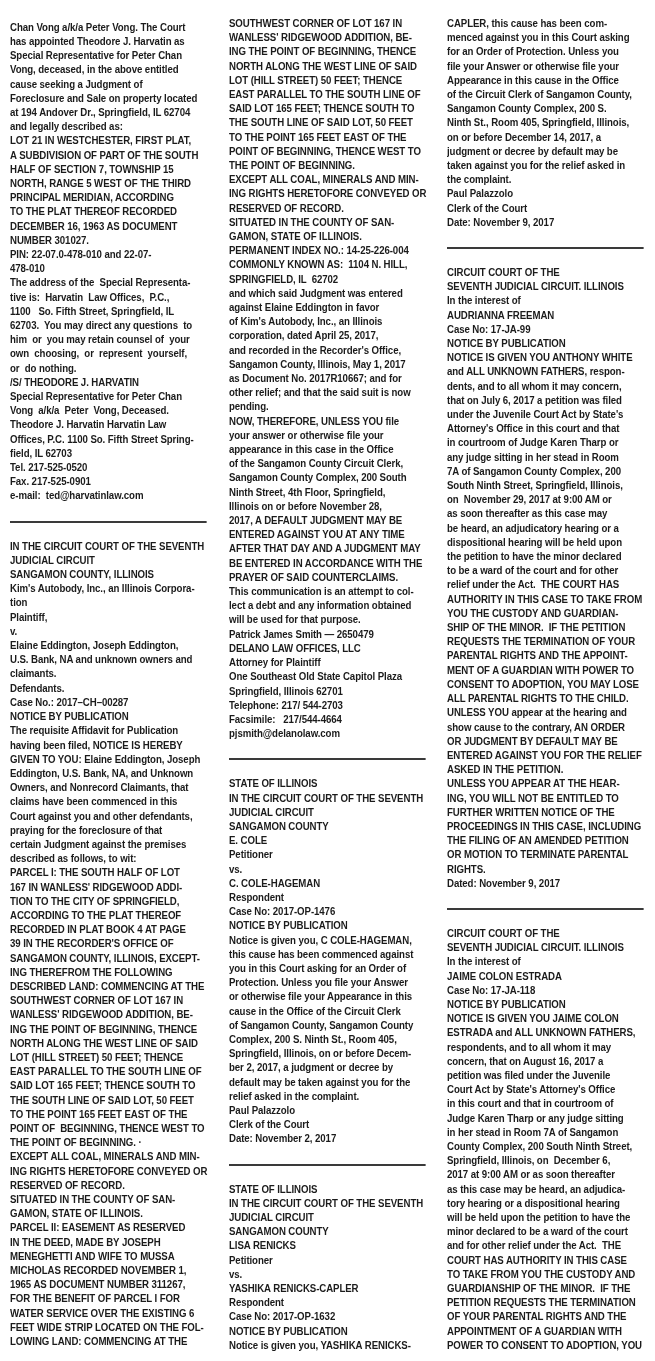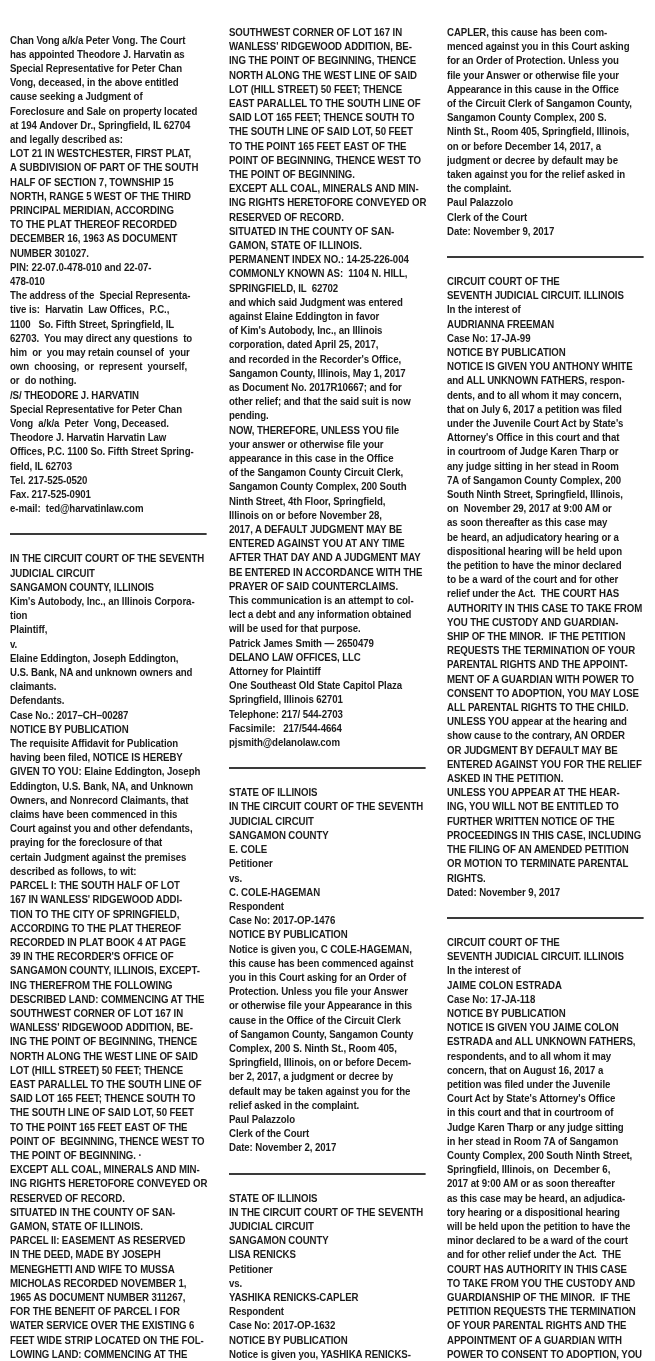--- a/index.html
+++ b/index.html
@@ -7,21 +7,21 @@
     padding: 0;
     background: #ffffff;
   }
   body {
     width: 655px;
     height: 1361px;
     overflow: hidden;
   }
   .page {
     display: flex;
-    align-items: flex-end;
+    align-items: center;
     width: 655px;
     height: 1361px;
     padding-left: 10px;
     box-sizing: border-box;
     background: #ffffff;
   }
   .col {
     flex: 0 0 200px;
     width: 200px;
     padding-top: 7px;

